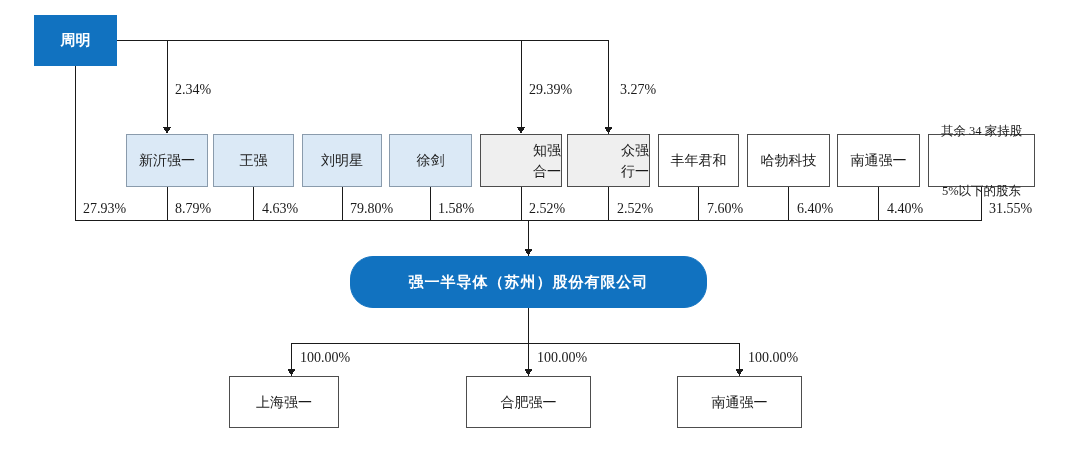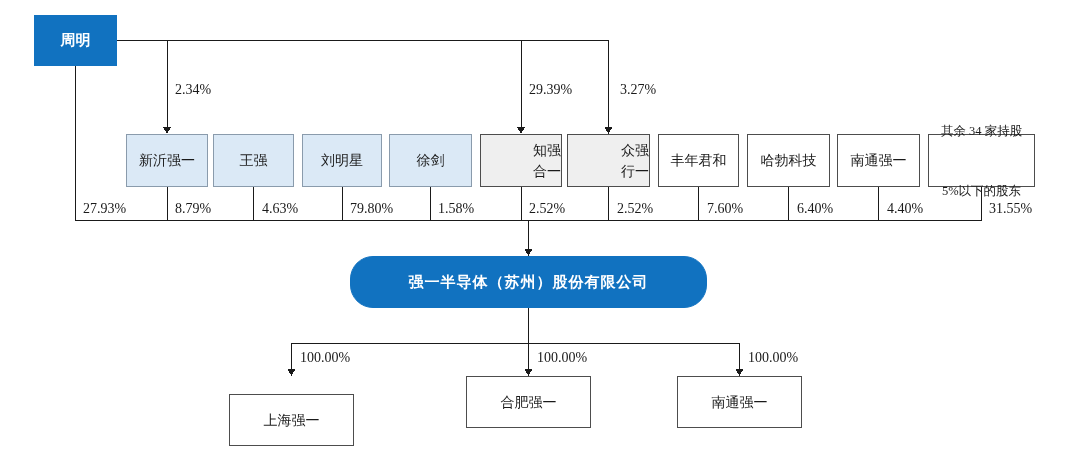--- a/index.html
+++ b/index.html
@@ -123,21 +123,21 @@
   <span class="pct" style="left:989px;top:201px">31.55%</span>
 
   <div class="box blue company" style="left:350px;top:256px;width:357px;height:52px">
     <span>强一半导体（苏州）股份有限公司</span>
   </div>
 
   <span class="pct" style="left:300px;top:350px">100.00%</span>
   <span class="pct" style="left:537px;top:350px">100.00%</span>
   <span class="pct" style="left:748px;top:350px">100.00%</span>
 
-  <div class="box white" style="left:229px;top:394px;width:125px;height:52px">
+  <div class="box white" style="left:229px;top:376px;width:110px;height:52px">
     <span>上海强一</span>
   </div>
   <div class="box white" style="left:466px;top:376px;width:125px;height:52px">
     <span>合肥强一</span>
   </div>
   <div class="box white" style="left:677px;top:376px;width:125px;height:52px">
     <span>南通强一</span>
   </div>
 
 </div>

